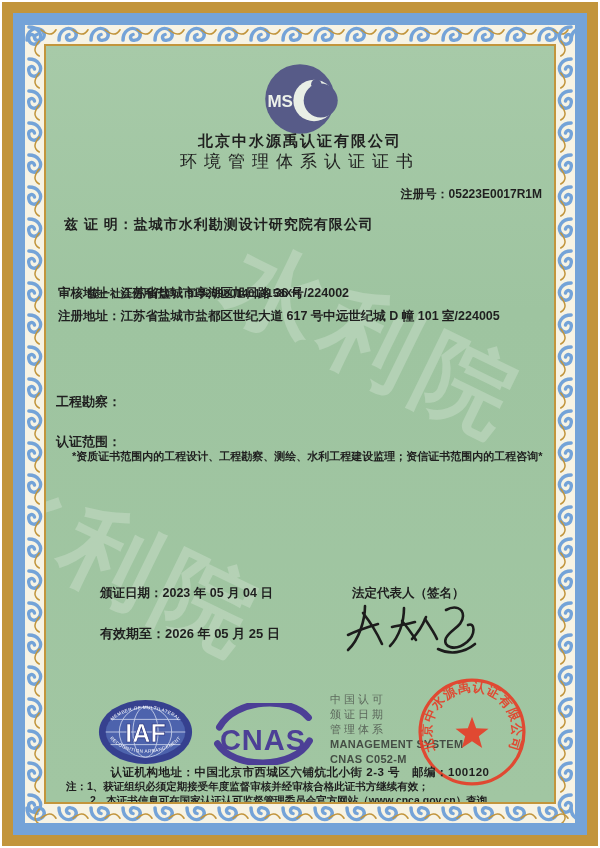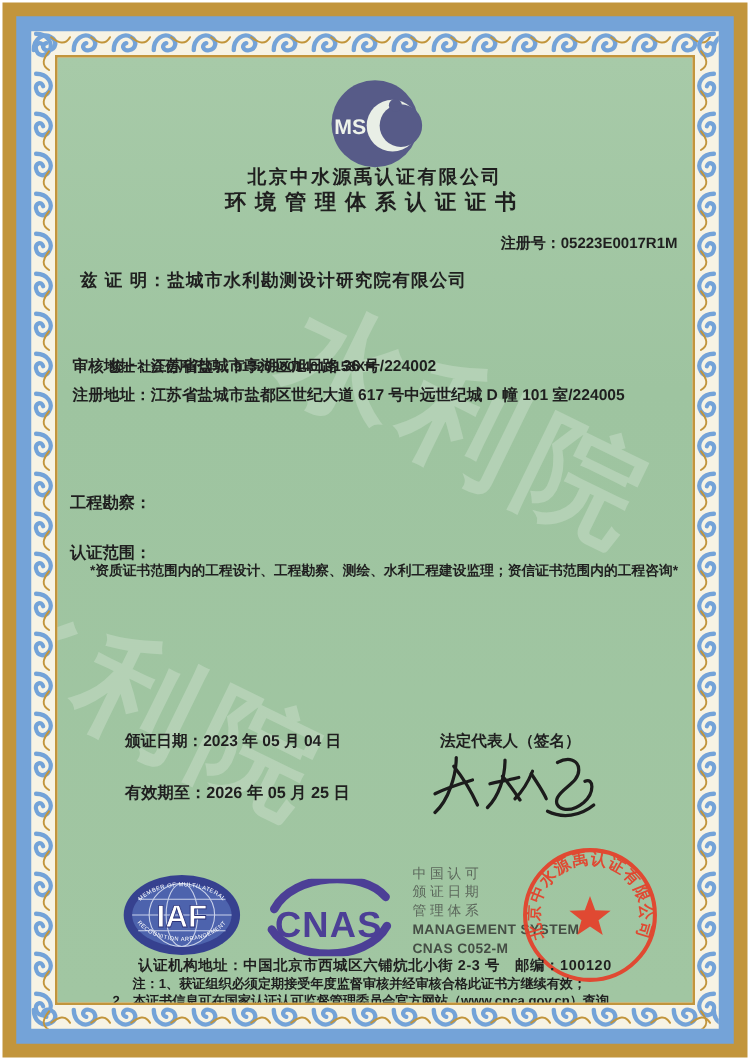--- a/index.html
+++ b/index.html
@@ -26,21 +26,21 @@
     background:linear-gradient(180deg,#a7caa8 0%,var(--background-green,#9ec4a0) 35%,#a1c6a2 100%);
     overflow:hidden;
   }
   .wm{
     position:absolute;font-weight:700;font-size:95px;letter-spacing:10px;
     color:rgba(255,255,255,0.22);white-space:nowrap;transform-origin:left top;
     transform:rotate(26deg);pointer-events:none;user-select:none;
   }
   .center{left:0;right:0;text-align:center;}
   .t-issuer{top:86px;font-size:15px;font-weight:700;letter-spacing:2px;}
-  .t-title{top:104px;font-size:17px;font-weight:700;letter-spacing:7px;}
+  .t-title{top:104px;font-size:17px;font-weight:400;letter-spacing:7px;}
   .t-regno{top:140px;right:12px;font-size:12px;font-weight:700;}
   .t-certify{left:18px;top:170px;font-size:14px;font-weight:700;letter-spacing:1px;white-space:nowrap;}
   .t-credit{left:42px;top:193px;font-size:11px;font-weight:700;white-space:nowrap;margin-top:47px;}
   .t-addr1{left:12px;top:239px;font-size:12.5px;font-weight:700;white-space:nowrap;}
   .t-addr2{left:12px;top:262px;font-size:12.5px;font-weight:700;white-space:nowrap;}
   .t-stdlabel{left:10px;top:347px;font-size:13px;font-weight:700;}
   .t-stdvalue{left:49px;top:369px;font-size:12.5px;font-weight:700;white-space:nowrap;}
   .t-scopelabel{left:10px;top:387px;font-size:13px;font-weight:700;}
   .t-scopevalue{left:14px;top:403px;font-size:11px;font-weight:700;white-space:nowrap;margin-left:12px;}
   .t-issue{left:54px;top:539px;font-size:12.5px;font-weight:700;white-space:nowrap;}
@@ -48,21 +48,21 @@
   .t-legal{left:306px;top:539px;font-size:12.5px;font-weight:700;white-space:nowrap;}
   .sig{left:296px;top:551px;width:140px;height:62px;}
   .sig path{fill:none;stroke:#1c1c1c;stroke-width:2.6;stroke-linecap:round;stroke-linejoin:round;}
   .iaf{left:51px;top:652px;width:97px;height:68px;}
   .cnas{left:158px;top:657px;width:118px;height:62px;}
   .accr{left:284px;top:646px;font-size:11px;line-height:15px;}
   .accr .zh{color:#5c685c;letter-spacing:3px;display:block;}
   .accr .en{color:#454e45;letter-spacing:0.3px;display:block;font-weight:600;}
   .seal{left:370px;top:630px;width:112px;height:112px;opacity:0.93;}
   .t-orgaddr{top:719px;font-size:11.5px;font-weight:700;letter-spacing:0.5px;}
-  .t-note1{left:20px;top:734px;font-size:10.5px;font-weight:600;white-space:nowrap;margin-left:40px;}
+  .t-note1{left:20px;top:734px;font-size:10.5px;font-weight:600;white-space:nowrap;}
   .t-note2{left:44px;top:748px;font-size:10.5px;font-weight:600;white-space:nowrap;}
   .msc{left:50%;top:16px;width:76px;height:74px;transform:translateX(-50%);}
   text{font-family:"Liberation Sans","DejaVu Sans",sans-serif;}
 </style>
 </head>
 <body>
 
 <div class="page">
 
   <div class="b-gold"></div>

